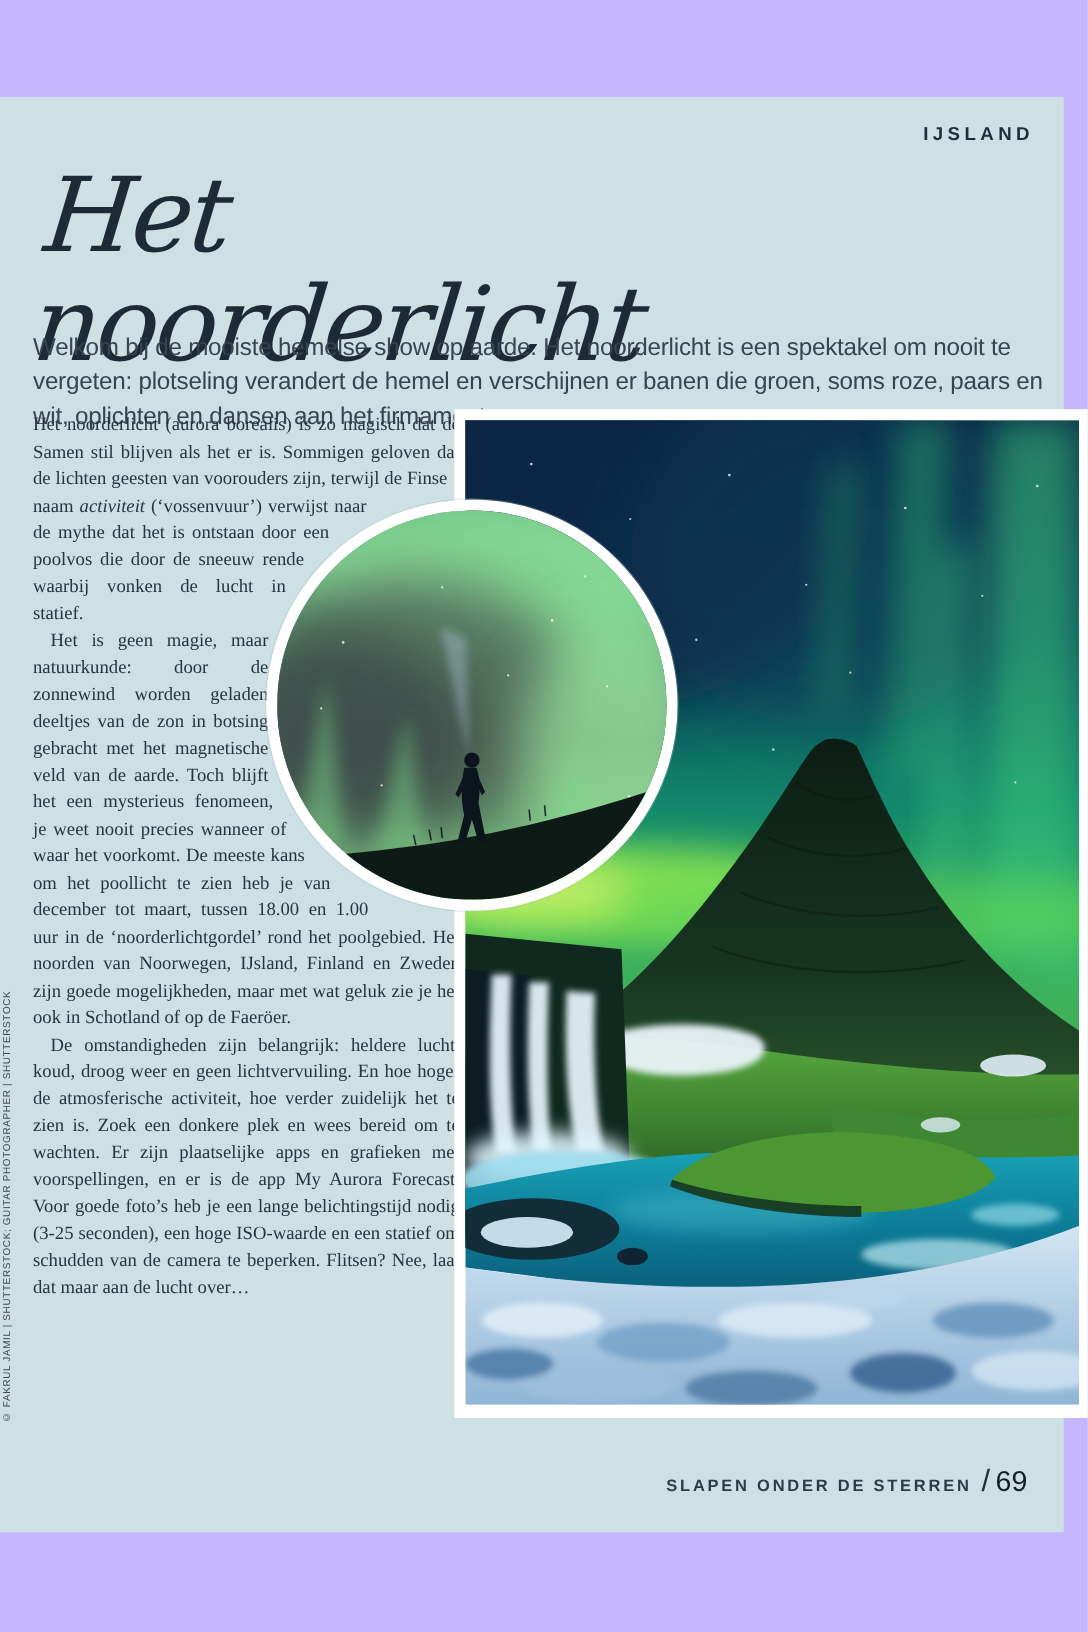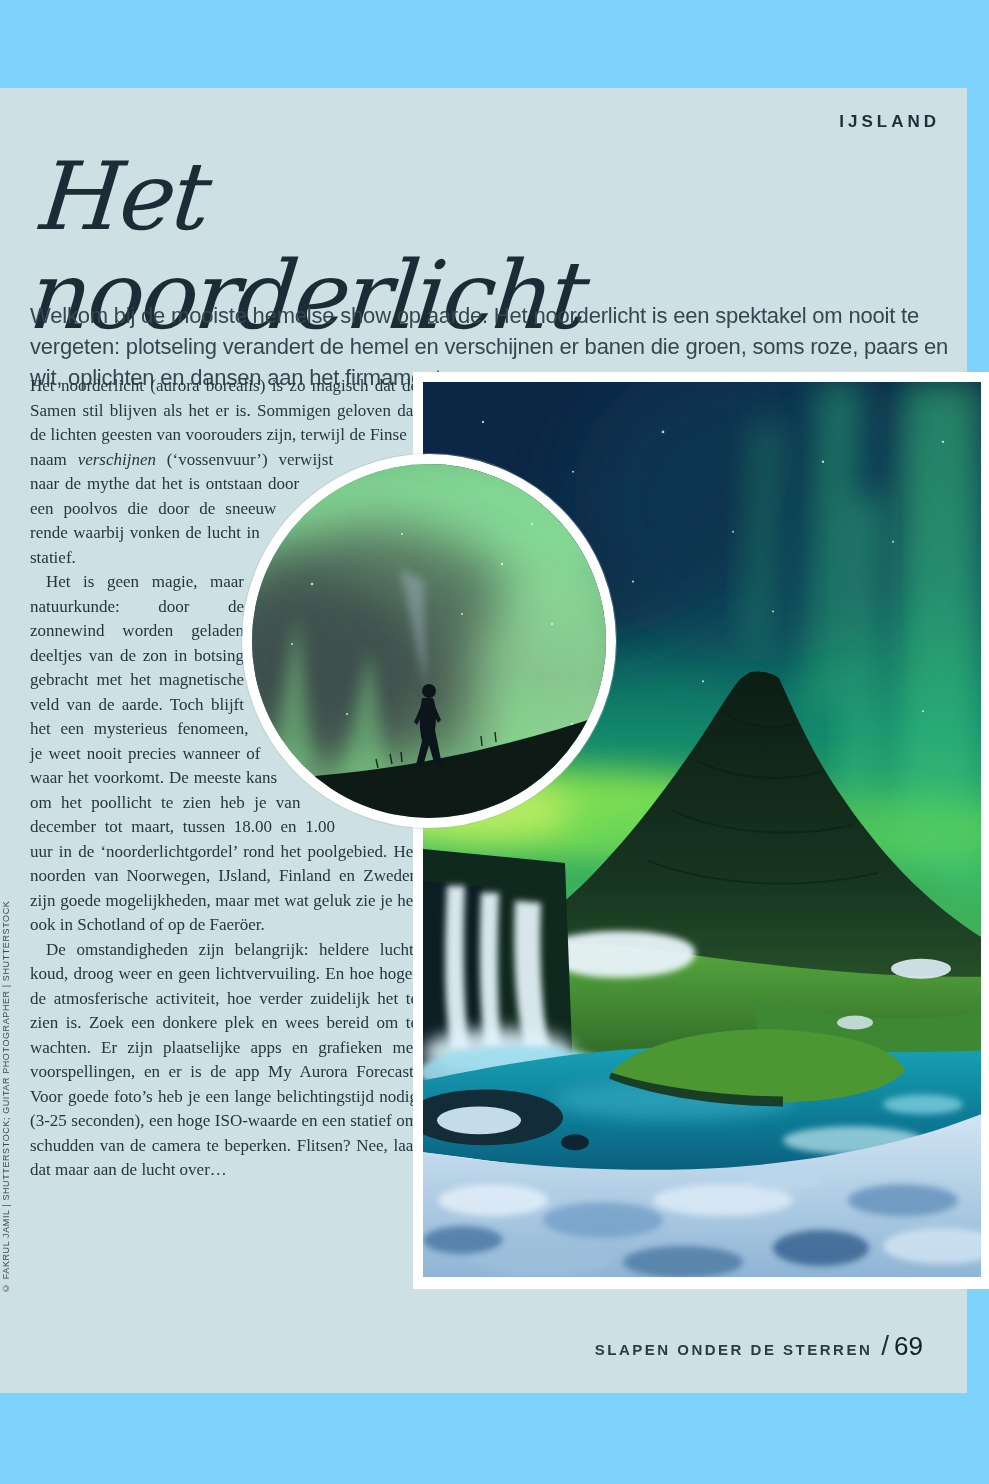--- a/index.html
+++ b/index.html
@@ -1,16 +1,16 @@
 <!DOCTYPE html>
 <html lang="nl"><head>
 <meta charset="utf-8">
 <style>
   html,body{margin:0;padding:0;background:#ffffff;}
-  .sheet{position:relative;width:989px;height:1484px;background:#7dd3fc;overflow:hidden;
+  .sheet{position:relative;width:989px;height:1484px;background:#c4b5fd;overflow:hidden;
          font-family:"Liberation Sans",sans-serif;}
   .page-bg{position:absolute;left:0;top:88px;width:967px;height:1305px;background:#cde0e3;}
 
   .kicker{position:absolute;top:112px;right:49px;font-size:17px;font-weight:700;
           letter-spacing:4px;color:#1e2e3a;}
 
   .title{position:absolute;left:26px;top:148px;width:700px;
          font-family:"DejaVu Serif",serif;font-style:italic;font-weight:400;
          font-size:94px;line-height:1.05;color:#1c2b35;letter-spacing:-3px;
          transform:skewX(-6deg);transform-origin:left bottom;}
@@ -33,21 +33,21 @@
 
   .inset-circle{position:absolute;left:242px;top:454px;width:354px;height:354px;
                 border-radius:50%;border:10px solid #ffffff;overflow:hidden;z-index:3;
                 box-shadow:0 0 0 1px rgba(160,185,190,.35);}
   .inset-circle svg{display:block;width:100%;height:100%;}
 
   .credit{position:absolute;left:1px;top:848px;height:445px;
           writing-mode:vertical-rl;transform:rotate(180deg);
           font-size:9px;letter-spacing:0.6px;color:#44494d;white-space:nowrap;}
 
-  .footer{position:absolute;top:1330px;right:66px;display:flex;align-items:baseline;z-index:4;}
+  .footer{position:absolute;top:1330px;right:55px;display:flex;align-items:baseline;z-index:4;}
   .footer .label{font-size:15px;font-weight:700;letter-spacing:2.5px;color:#2c3c47;}
   .footer .slash{font-size:28px;font-weight:400;color:#20303b;margin:0 5px 0 9px;}
   .footer .num{font-size:26px;font-weight:400;color:#131f29;}
 </style>
 </head>
 <body>
 
 <div class="sheet">
 
   <div class="page-bg"></div>
@@ -246,21 +246,21 @@
         <path d="M170,234 C167,250 167,264 170,277 L164,301 L171,302 L177,281 L183,302 L190,301 L183,266
                  C185,252 184,241 181,234 Z"></path>
         <path d="M170,240 L162,258 L165,261 L172,247 Z"></path>
         <path d="M182,240 L189,256 L186,259 L180,246 Z"></path>
       </g>
     </svg>
   </div>
 
   <div class="article">
     <div class="circle-spacer"></div>
-  <p><span>Het noorderlicht (aurora borealis) is zo magisch dat de Samen stil blijven als het er is. Sommigen geloven dat de lichten geesten van voorouders zijn, terwijl de Finse naam </span><em>verschijnen</em><span> (‘vossenvuur’) verwijst naar de mythe dat het is ontstaan door een poolvos die door de sneeuw rende waarbij vonken de lucht in statief.</span></p>
+  <p><span>Het noorderlicht (aurora borealis) is zo magisch dat de Samen stil blijven als het er is. Sommigen geloven dat de lichten geesten van voorouders zijn, terwijl de Finse naam </span><em>activiteit</em><span> (‘vossenvuur’) verwijst naar de mythe dat het is ontstaan door een poolvos die door de sneeuw rende waarbij vonken de lucht in statief.</span></p>
       <p class="indent"><span>Het is geen magie, maar natuurkunde: door de zonnewind worden geladen deeltjes van de zon in botsing gebracht met het magneti­sche veld van de aarde. Toch blijft het een mysterieus feno­meen, je weet nooit precies wanneer of waar het voorkomt. De meeste kans om het poollicht te zien heb je van december tot maart, tussen 18.00 en 1.00 uur in de ‘noorderlicht­gordel’ rond het poolgebied. Het noorden van Noorwegen, IJsland, Finland en Zweden zijn goede mogelijkheden, maar met wat geluk zie je het ook in Schotland of op de Faeröer.</span></p>
       <p class="indent"><span>De omstandigheden zijn belangrijk: heldere lucht, koud, droog weer en geen lichtvervui­ling. En hoe hoger de atmosferische activiteit, hoe verder zuidelijk het te zien is. Zoek een donkere plek en wees bereid om te wachten. Er zijn plaatselijke apps en grafieken met voorspellingen, en er is de app My Aurora Forecast. Voor goede foto’s heb je een lange belichtingstijd nodig (3-25 seconden), een hoge ISO-waarde en een statief om schudden van de camera te beperken. Flitsen? Nee, laat dat maar aan de lucht over…</span></p>
     </div>
 
   <div class="credit">© FAKRUL JAMIL | SHUTTERSTOCK; GUITAR PHOTOGRAPHER | SHUTTERSTOCK</div>
 
   <div class="footer">
     <span class="label">SLAPEN ONDER DE STERREN</span>
     <span class="slash">/</span>
     <span class="num">69</span>

